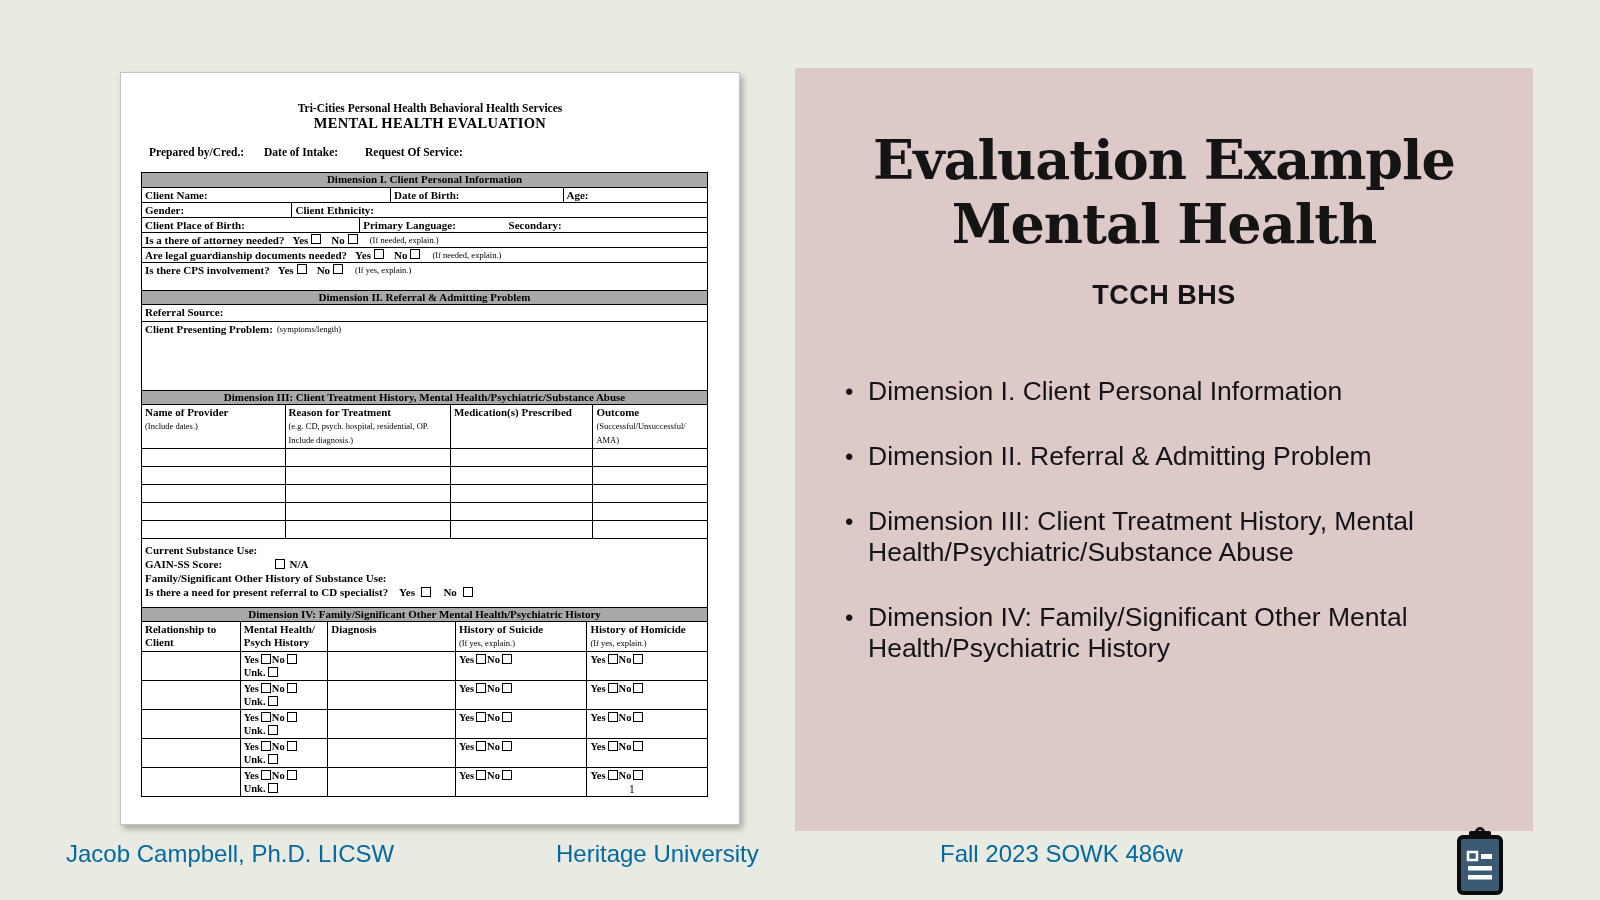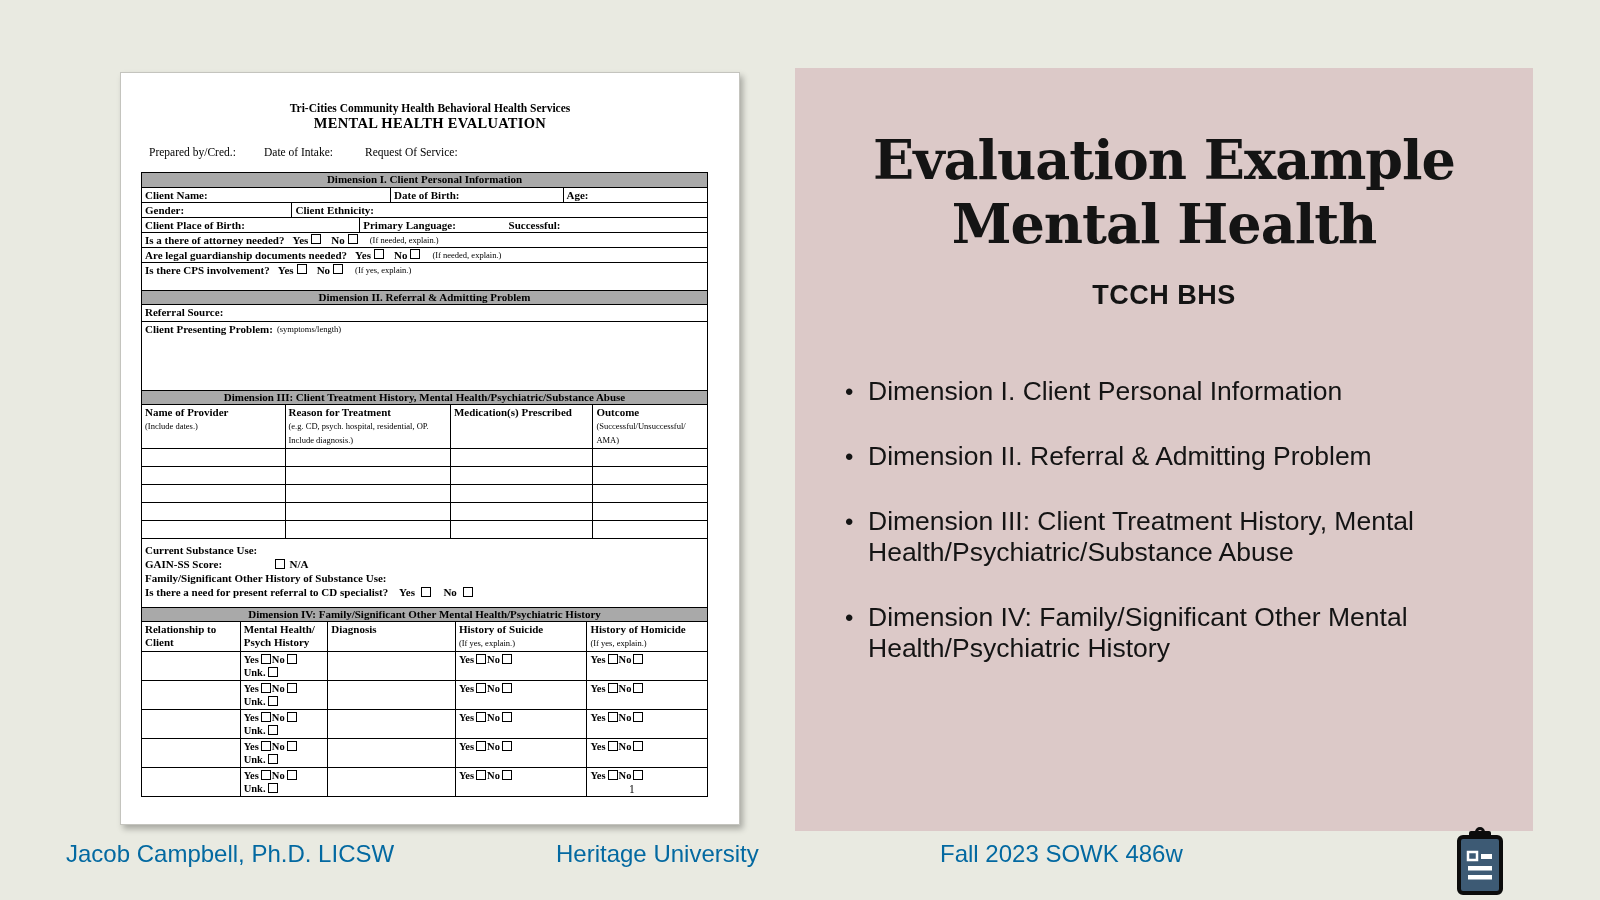--- a/index.html
+++ b/index.html
@@ -8,21 +8,21 @@
 
   
   .form-page {
     position:absolute; left:120px; top:72px; width:620px; height:753px;
     background:#ffffff; border:1px solid #c4c4be;
     box-shadow:3px 4px 6px rgba(0,0,0,.28);
     font-family:"Liberation Serif", serif; color:#000;
   }
   .form-org   { margin-top:28px; text-align:center; font-weight:bold; font-size:11.5px; line-height:14px; }
   .form-title { text-align:center; font-weight:bold; font-size:14.5px; line-height:17px; letter-spacing:.3px; }
-  .prep-row   { margin:14px 0 0 28px; font-weight:normal; font-size:11.5px; display:flex;align-items:center; }
+  .prep-row   { margin:14px 0 0 28px; font-weight:bold; font-size:11.5px; display:flex;align-items:center; }
   .prep-row .p1 { width:115px; } .prep-row .p2 { width:101px; }
 
   .form-body { position:absolute; left:20px; top:99px; width:567px; border:1px solid #000; }
   .frow { display:flex; border-top:1px solid #000; font-size:11px; line-height:13px; align-items:flex-start; }
   .frow:first-child { border-top:none; }
   .sec-head { background:#a9a9a9; justify-content:center; font-weight:bold; height:14px; line-height:13px; text-align:center; }
   .cell { border-left:1px solid #000; height:100%; padding:1px 3px 0 3px; }
   .cell:first-child { border-left:none; }
   .b { font-weight:bold; }
   .note { font-size:8.5px; font-weight:normal; } .h15 { height:15px; } .h17 { height:17px; } .h28 { height:28px; }
@@ -61,21 +61,21 @@
 
   
   .footer-text { position:absolute; top:840px; font-size:24px; color:#0369a1; }
   .f-author { left:66px; } .f-inst { left:556px; } .f-course { left:940px; }
   .clipboard { position:absolute; left:1456px; top:826px; width:48px; height:70px; }
 </style>
 </head>
 <body>
 
 <div class="form-page">
-  <div class="form-org">Tri-Cities Community Health Behavioral Health Services</div>
+  <div class="form-org">Tri-Cities Personal Health Behavioral Health Services</div>
   <div class="form-title">MENTAL HEALTH EVALUATION</div>
   <div class="prep-row">
     <span class="p1">Prepared by/Cred.:</span>
     <span class="p2">Date of Intake:</span>
     <span class="p3">Request Of Service:</span>
   </div>
 
   <div class="form-body">
 
     <div class="frow sec-head">Dimension I. Client Personal Information</div>
@@ -85,21 +85,21 @@
       <span class="cell c3 b">Age:</span>
     </div>
     <div class="frow h15 d1r2">
       <span class="cell c1 b">Gender:</span>
       <span class="cell c2 b">Client Ethnicity:</span>
     </div>
     <div class="frow h15 d1r3">
       <span class="cell c1 b">Client Place of Birth:</span>
       <span class="cell c2">
         <span class="b">Primary Language:</span>
-        <span class="b sec-label-gap">Successful:</span>
+        <span class="b sec-label-gap">Secondary:</span>
       </span>
     </div>
     <div class="frow h15 qrow">
       <span class="b">Is a there of attorney needed?</span>
       <span class="b yn">Yes</span>
       <span class="cb"></span>
       <span class="b yn">No</span>
       <span class="cb"></span>
       <span class="note note-gap">(If needed, explain.)</span>
     </div>

